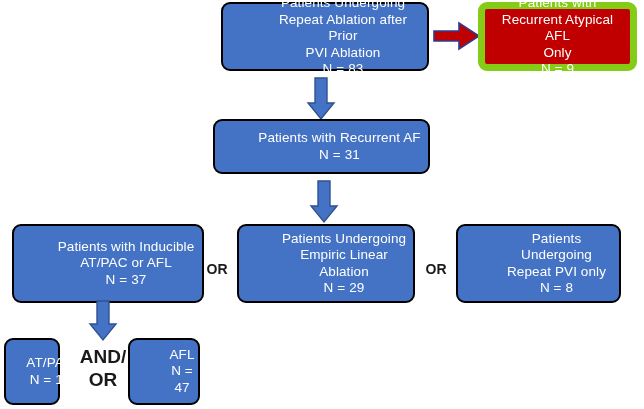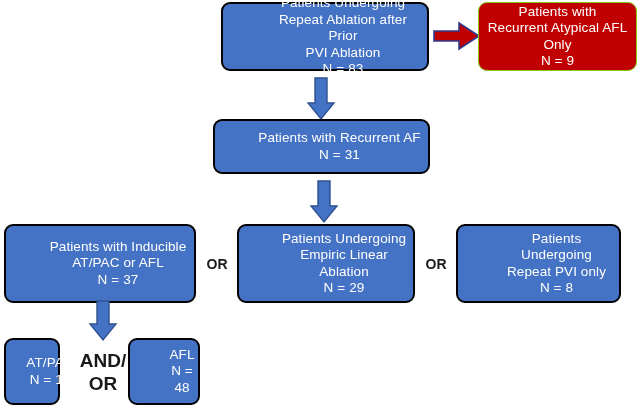--- a/index.html
+++ b/index.html
@@ -28,36 +28,36 @@
     letter-spacing: 0.1px;
     -webkit-font-smoothing: antialiased;
   }
   .node.blue {
     background: #4472C4;
     border: 2px solid #000000;
     padding-left: 36px;
   }
   .node.red {
     background: #C00000;
-    border: 1px solid #84cc16;
+    border: 7px solid #84cc16;
   }
   .node .txt {
     display: block;
     white-space: pre-line;
     padding: 0 4px;
   }
   .orlabel {
     position: absolute;
     color: #1a1a1a;
     font-weight: bold;
     text-align: center;
     line-height: 1.2;
     white-space: pre-line;
     display: flex;
-    align-items: center;
+    align-items: flex-end;
     justify-content: center;
   }
   .arrow {
     position: absolute;
   }
   .arrow svg { display: block; }
 </style>
 </head>
 <body>
 
@@ -93,21 +93,21 @@
     <span class="txt">Patients with Recurrent AF
 N = 31</span>
   </div>
 
   <div class="arrow" style="left:309px; top:180px; width:30px; height:44px;">
     <svg width="30" height="44" viewBox="0 0 30 44">
       <polygon points="9,1 21,1 21,26 28,26 15,42 2,26 9,26" fill="#4472C4" stroke="#2F528F" stroke-width="1.4" stroke-linejoin="miter"></polygon>
     </svg>
   </div>
 
-  <div class="node blue" style="left:4px; top:224px; width:192px; height:79px; font-size:13.5px;">
+  <div class="node blue" style="left:12px; top:224px; width:192px; height:79px; font-size:13.5px;">
     <span class="txt">Patients with Inducible
 AT/PAC or AFL
 N = 37</span>
   </div>
 
   <div class="orlabel" style="left:198px; top:250px; width:38px; height:28px; font-size:14px;">
     <span>OR</span>
   </div>
 
   <div class="node blue" style="left:237px; top:224px; width:178px; height:79px; font-size:13.5px;">
@@ -137,16 +137,16 @@
 N = 12</span>
   </div>
 
   <div class="orlabel" style="left:79px; top:354px; width:48px; height:38px; font-size:19px;">
     <span>AND/
 OR</span>
   </div>
 
   <div class="node blue" style="left:128px; top:338px; width:72px; height:67px; font-size:13.5px;">
     <span class="txt">AFL
-N = 48</span>
+N = 47</span>
   </div>
 
 </div>
 
 </body></html>

